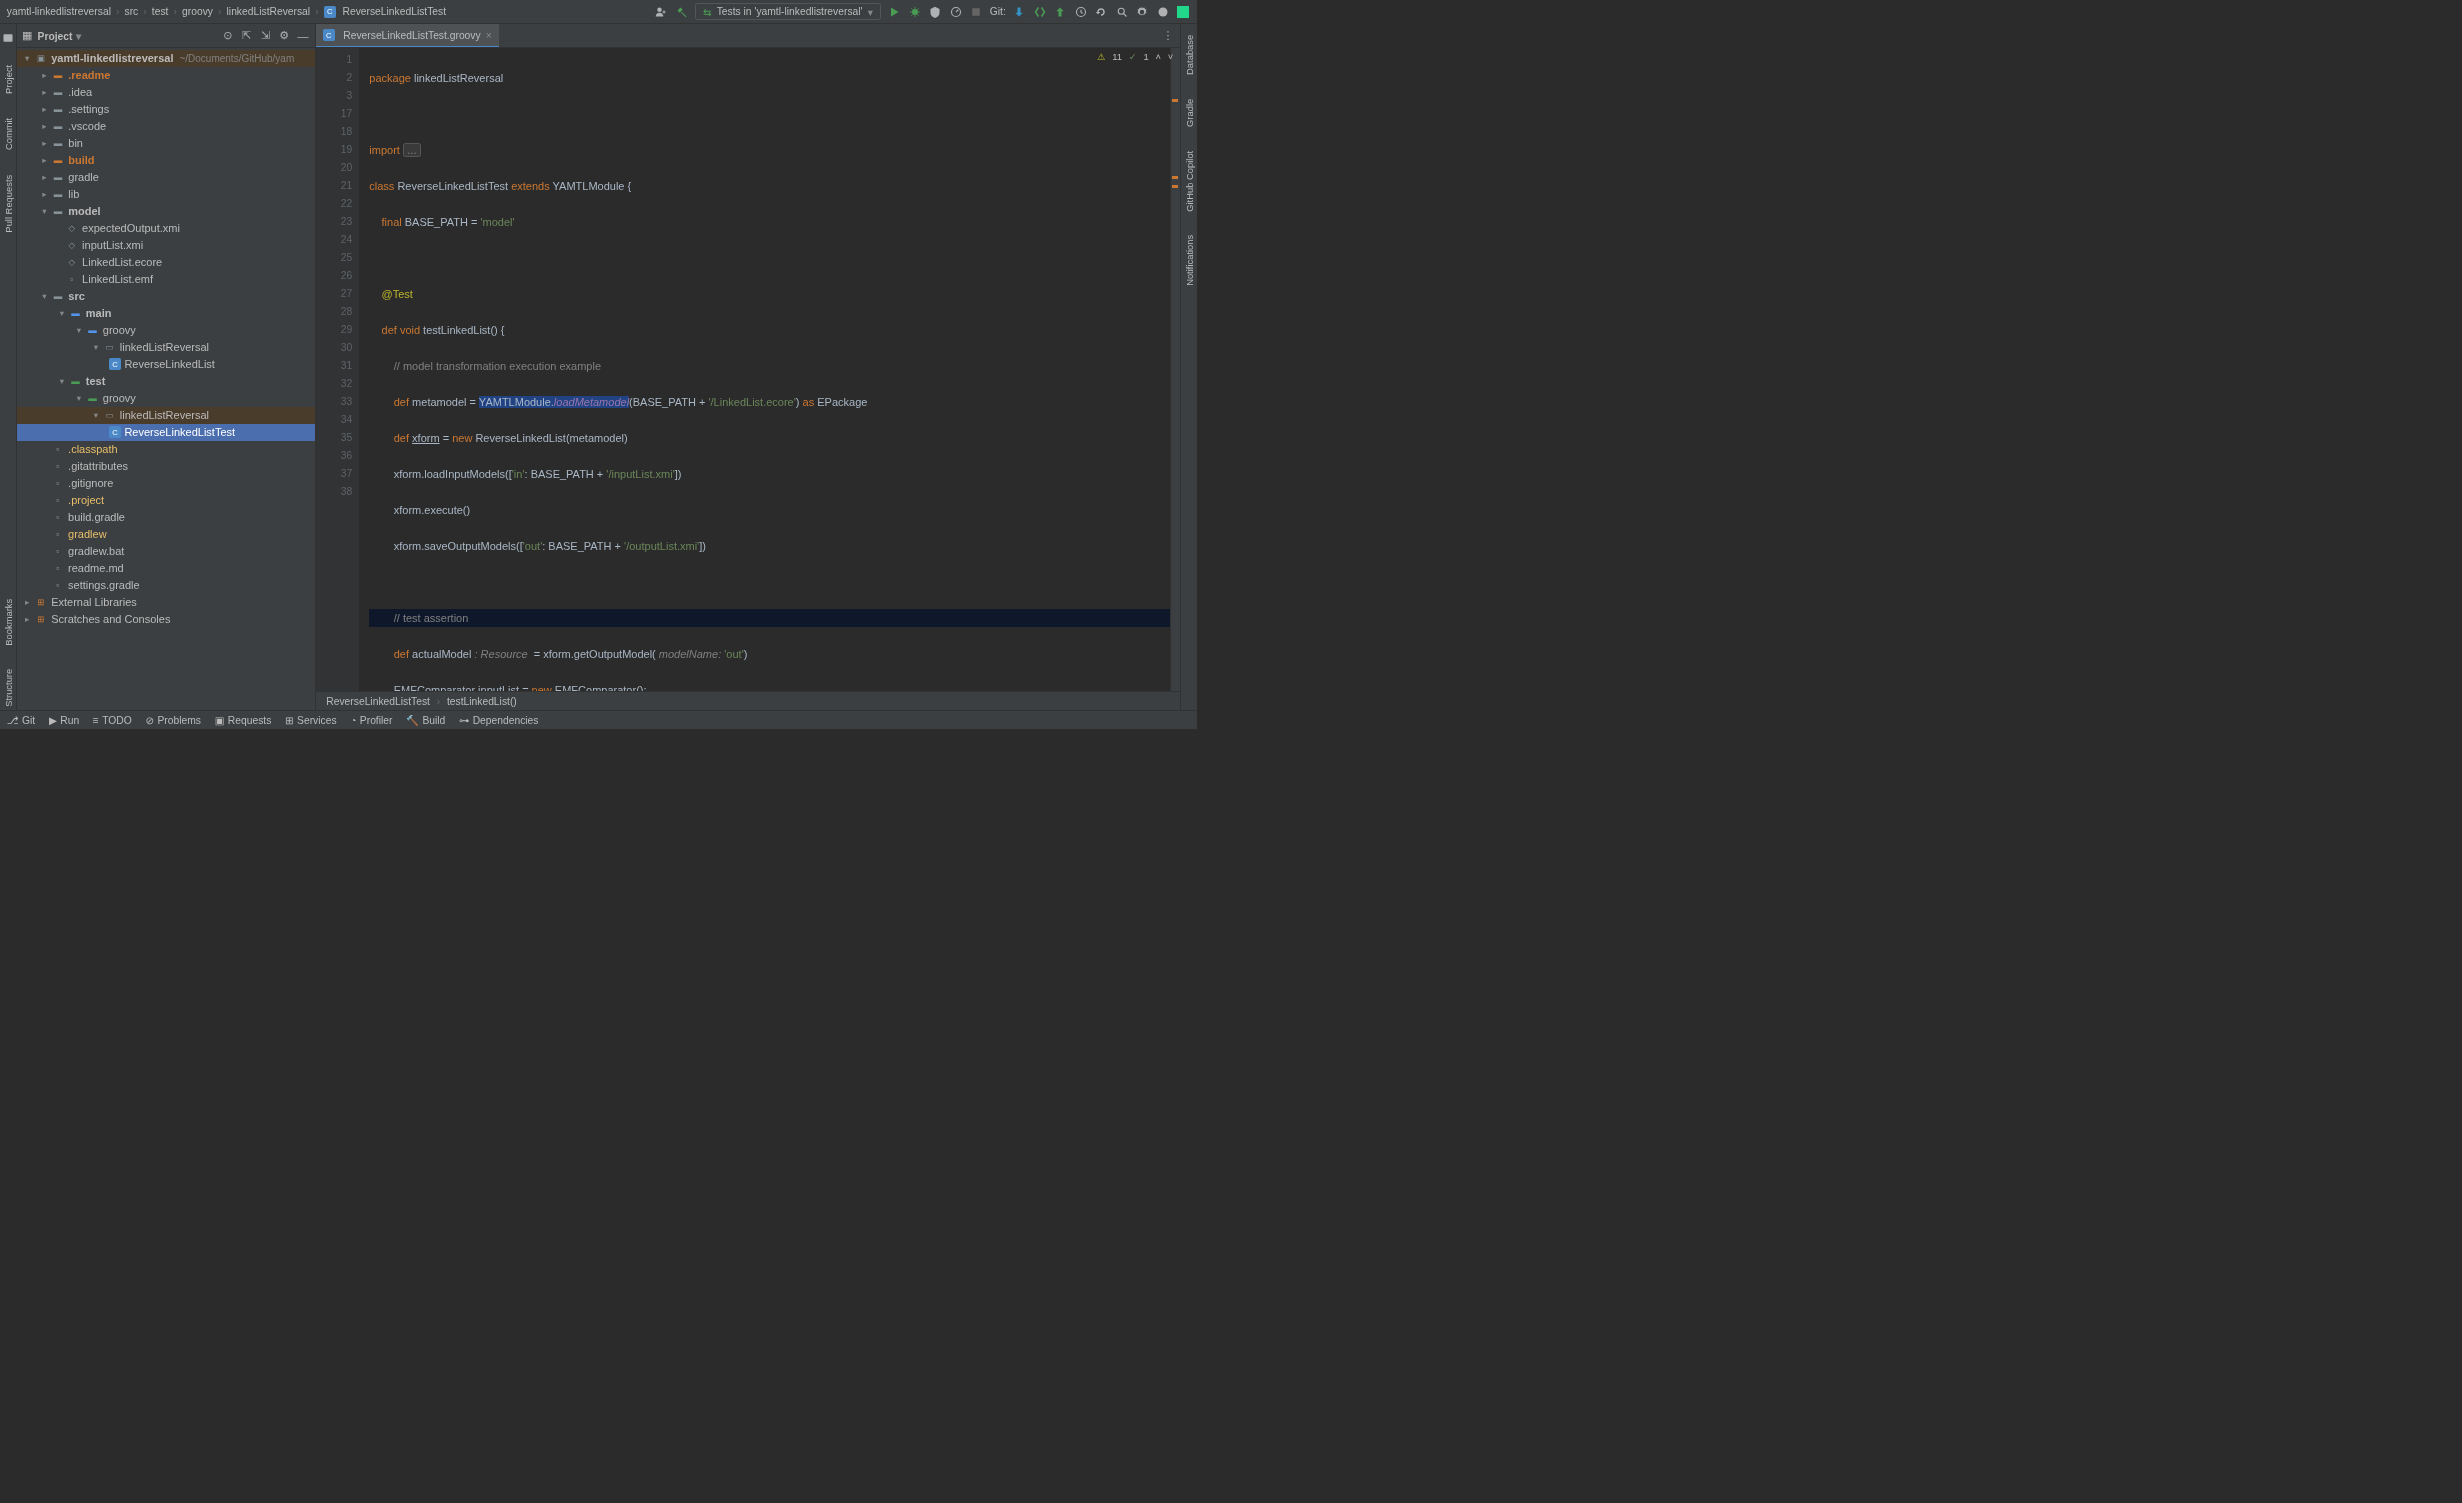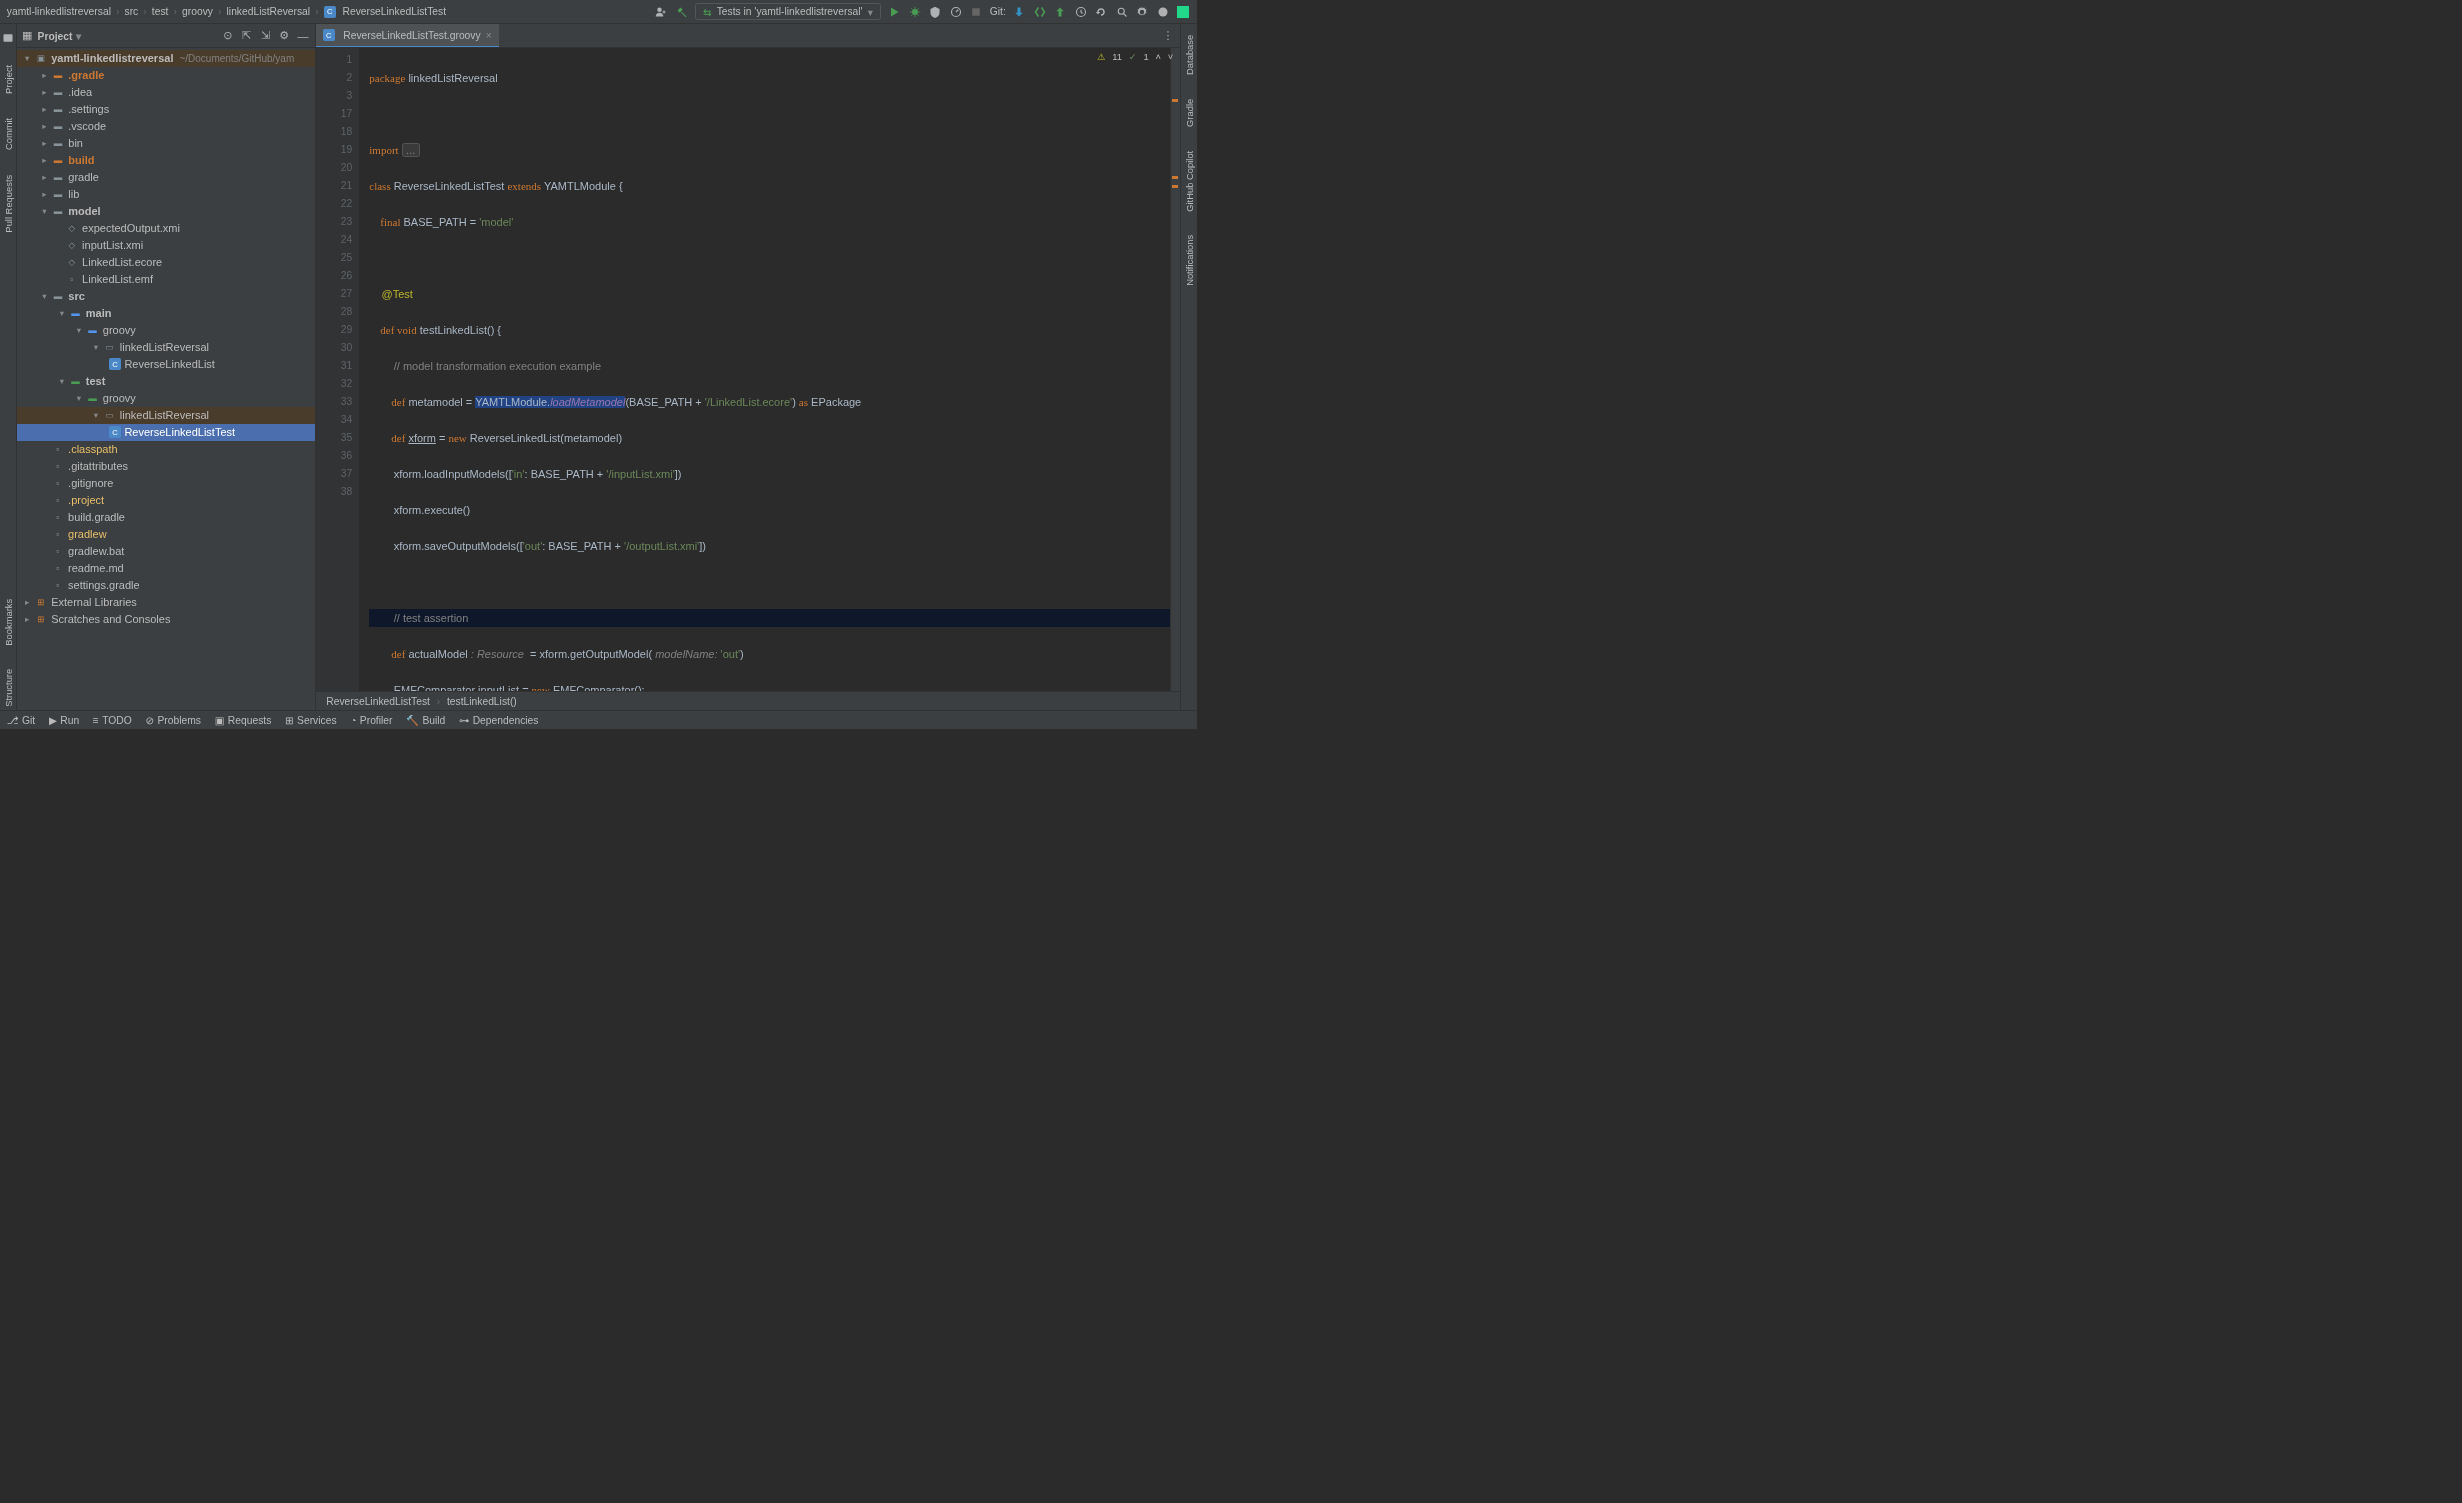--- a/index.html
+++ b/index.html
@@ -40,21 +40,21 @@
 .path-text { color: #808080; font-size: 10px; margin-left: 6px; }
 .editor-area { flex: 1; display: flex; flex-direction: column; background: #2b2b2b; }
 .tab-bar { display: flex; align-items: center; height: 24px; background: #3c3f41; border-bottom: 0.9px solid #323232; }
 .editor-tab { display: flex; align-items: center; padding: 0 6.8px; height: 100%; background: #4e5254; border-bottom: 1.7px solid #4a88c7; gap: 5.1px; font-size: 10.3px; }
 .tab-close { color: #888; cursor: pointer; }
 .editor-body { flex: 1; display: flex; overflow: hidden; position: relative; }
 .gutter-numbers { width: 43px; background: #313335; color: #606366; font-family: 'Consolas', monospace; font-size: 10.3px; text-align: right; padding: 3.4px 6.8px 0 0; line-height: 18px; }
 .code-area { flex: 1; font-family: 'Consolas', 'Courier New', monospace; font-size: 11px; padding: 3.4px 0 0 10.3px; line-height: 18px; white-space: pre; color: #a9b7c6; overflow: auto; }
 .code-line { height: 18px; }
 .code-line.hl { background: #0f172a; }
-.kw { color: #cc7832; font-family: Liberation Serif, serif; }
+.kw { color: #cc7832; }
 .str { color: #6a8759; }
 .com { color: #808080; }
 .ann { color: #bbb529; }
 .it { font-style: italic; color: #9876aa; }
 .param { color: #808080; font-style: italic; }
 .boxed { background: #214283; margin-top: 28px; }
 .folded { background: #3a3a3a; border: 0.9px solid #555; border-radius: 2.6px; padding: 0 3.4px; color: #808080; }
 .inspections { position: absolute; top: 3.4px; right: 6.8px; display: flex; gap: 6.8px; align-items: center; font-size: 9.4px; }
 .insp-warn { color: #bbb529; }
 .insp-err { color: #6a8759; }
@@ -212,21 +212,21 @@
       <div class="project-tree">
         <div class="tree-item root" style="padding-left:3.4px">
             <span class="arrow expanded"></span>
             <span class="node-icon folder-icon">▣</span>
             <span class="bold-text">yamtl-linkedlistreversal</span>
             <span class="path-text">~/Documents/GitHub/yam</span>
           </div>
         <div class="tree-item" style="padding-left:20.5px">
             <span class="arrow collapsed"></span>
             <span class="node-icon folder-icon orange">▬</span>
-            <span class="orange-text">.gradle</span>
+            <span class="orange-text">.readme</span>
           </div>
         <div class="tree-item" style="padding-left:20.5px">
             <span class="arrow collapsed"></span>
             <span class="node-icon folder-icon">▬</span>
             <span>.idea</span>
           </div>
         <div class="tree-item" style="padding-left:20.5px">
             <span class="arrow collapsed"></span>
             <span class="node-icon folder-icon">▬</span>
             <span>.settings</span>

